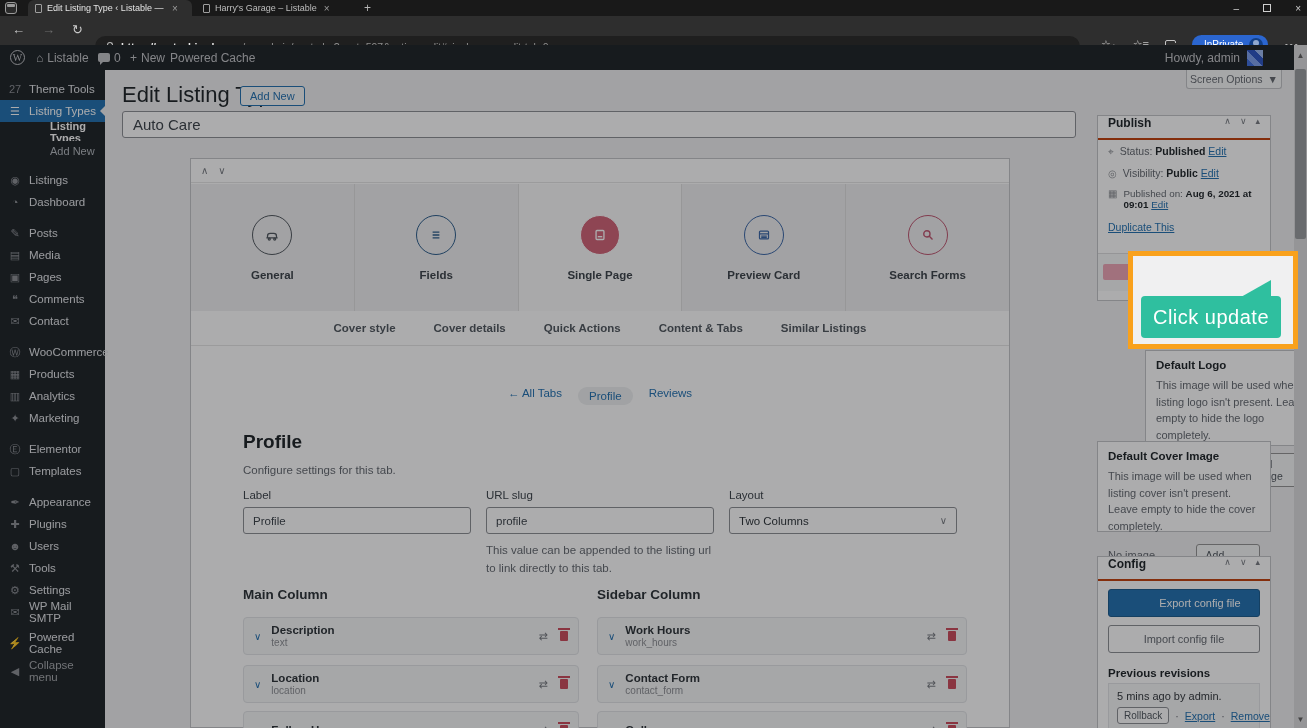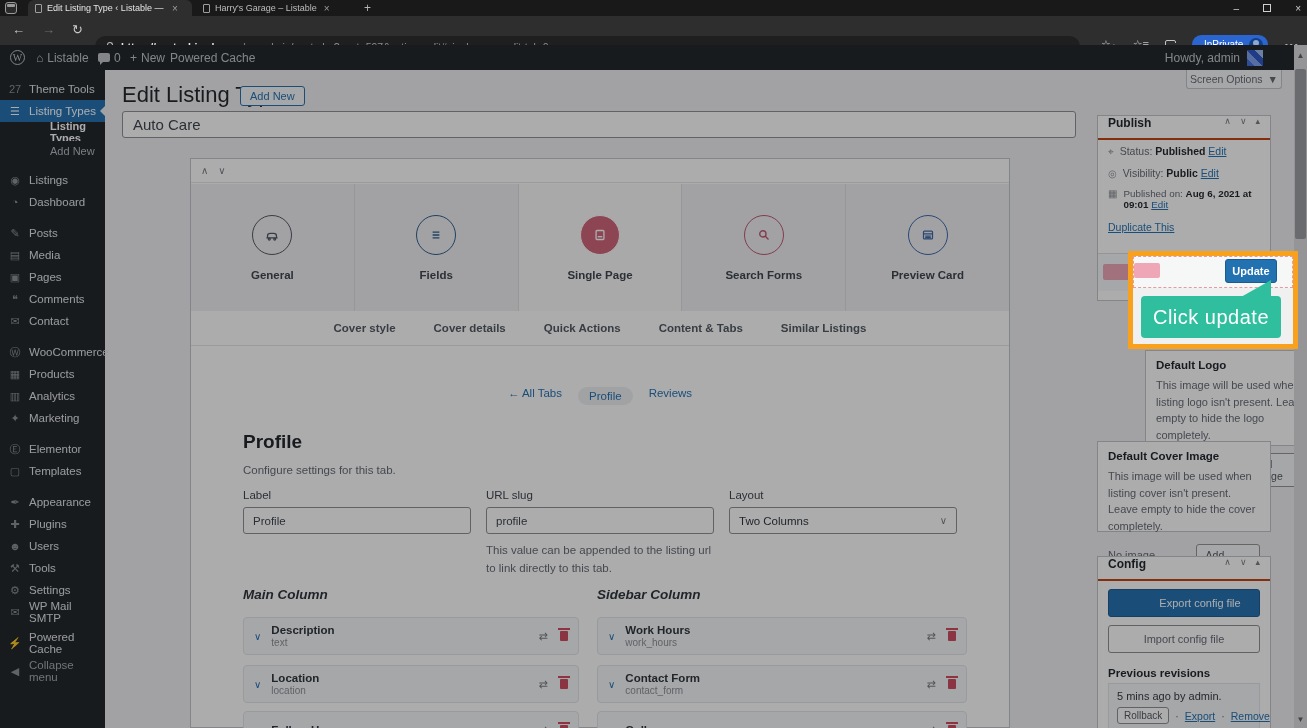--- a/index.html
+++ b/index.html
@@ -91,21 +91,21 @@
 
   .sec-h { position:absolute; left:52px; top:272px; font-size:19px; font-weight:bold; color:#1d2327; }
   .sec-sub { position:absolute; left:52px; top:305px; font-size:11.5px; color:#646970; }
 
   .fgroup { position:absolute; top:330px; width:228px; }
   .fgroup .flabel { font-size:11.5px; color:#3c434a; margin-bottom:6px; }
   .fgroup .finput { height:27px; background:#fff; border:1px solid #8c8f94; border-radius:3px; font-size:11.5px; color:#3c434a; display:flex; align-items:center; padding:0 9px; }
   .fgroup .fselect { justify-content:space-between; color:#2c3338; }
   .fhelp { position:absolute; left:295px; top:383px; width:232px; font-size:11.5px; color:#646970; line-height:1.55; }
 
-  .col-h { position:absolute; top:428px; font-size:13.5px; font-weight:bold; color:#2c3338;font-style:italic; }
+  .col-h { position:absolute; top:428px; font-size:13.5px; font-weight:bold; color:#2c3338; }
   .fieldrow { position:absolute; height:38px; background:#f6f7f7; border:1px solid #e2e4e7; border-radius:4px; display:flex; align-items:center; padding:0 10px; gap:10px; }
   .fieldrow .chev { color:#2271b1; font-size:10px; }
   .fr-text { display:flex; flex-direction:column; gap:1px; }
   .fr-title { font-size:11.5px; font-weight:bold; color:#2c3338; }
   .fr-slug { font-size:10px; color:#8c8f94; }
   .fr-actions { margin-left:auto; display:flex; align-items:center; gap:12px; }
   .move-ico { color:#787c82; font-size:11px; }
   .trash { position:relative; width:8px; height:10px; background:#cb4b5c; border-radius:1px; }
   .trash:before { content:""; position:absolute; left:-2px; top:-3px; width:12px; height:2px; background:#cb4b5c; }
 
@@ -382,36 +382,36 @@
       <div class="mtab active">
         <span class="circ c-single">
           <svg width="18" height="18" viewBox="0 0 16 16" fill="none" stroke="#fff" stroke-width="1.2">
               <rect x="4.5" y="4" width="7" height="8" rx="0.8"></rect>
               <path d="M6 9.5h4"></path>
             </svg>
         </span>
         <span class="lbl">Single Page</span>
       </div>
       <div class="mtab">
+        <span class="circ c-preview">
+          <svg width="18" height="18" viewBox="0 0 16 16" fill="none" stroke="currentColor" stroke-width="1.1">
+              <rect x="4" y="4.5" width="8" height="7" rx="0.8"></rect>
+              <path d="M4 7h8M5.5 9h5M5.5 10.3h5"></path>
+            </svg>
+        </span>
+        <span class="lbl">Preview Card</span>
+      </div>
+      <div class="mtab">
         <span class="circ c-search">
           <svg width="18" height="18" viewBox="0 0 16 16" fill="none" stroke="currentColor" stroke-width="1.2">
               <circle cx="7" cy="7" r="2.8"></circle>
               <path d="M9.2 9.2L12 12"></path>
             </svg>
         </span>
         <span class="lbl">Search Forms</span>
-      </div>
-      <div class="mtab">
-        <span class="circ c-preview">
-          <svg width="18" height="18" viewBox="0 0 16 16" fill="none" stroke="currentColor" stroke-width="1.1">
-              <rect x="4" y="4.5" width="8" height="7" rx="0.8"></rect>
-              <path d="M4 7h8M5.5 9h5M5.5 10.3h5"></path>
-            </svg>
-        </span>
-        <span class="lbl">Preview Card</span>
       </div>
     </div>
 
     <div class="subtabs">
 
     <span class="subtab sub">Cover style</span>
         <span class="subtab sub">Cover details</span>
         <span class="subtab sub">Quick Actions</span>
         <span class="subtab sub">Content &amp; Tabs</span>
         <span class="subtab sub">Similar Listings</span>
@@ -584,21 +584,17 @@
 
   <div class="scrollbar">
     <span class="arr" style="top:6px;">▲</span>
     <div class="thumb"></div>
     <span class="arr" style="bottom:4px;">▼</span>
   </div>
 
   <div class="dim"></div>
 
   <div class="highlight">
-    <div class="hl-strip">
-      <span class="hl-pink"></span>
-      <span class="update-btn">Update</span>
-    </div>
     <div class="bubble-tail"></div>
     <div class="tooltip">Click update</div>
   </div>
 
 </div>
 
 </body></html>

